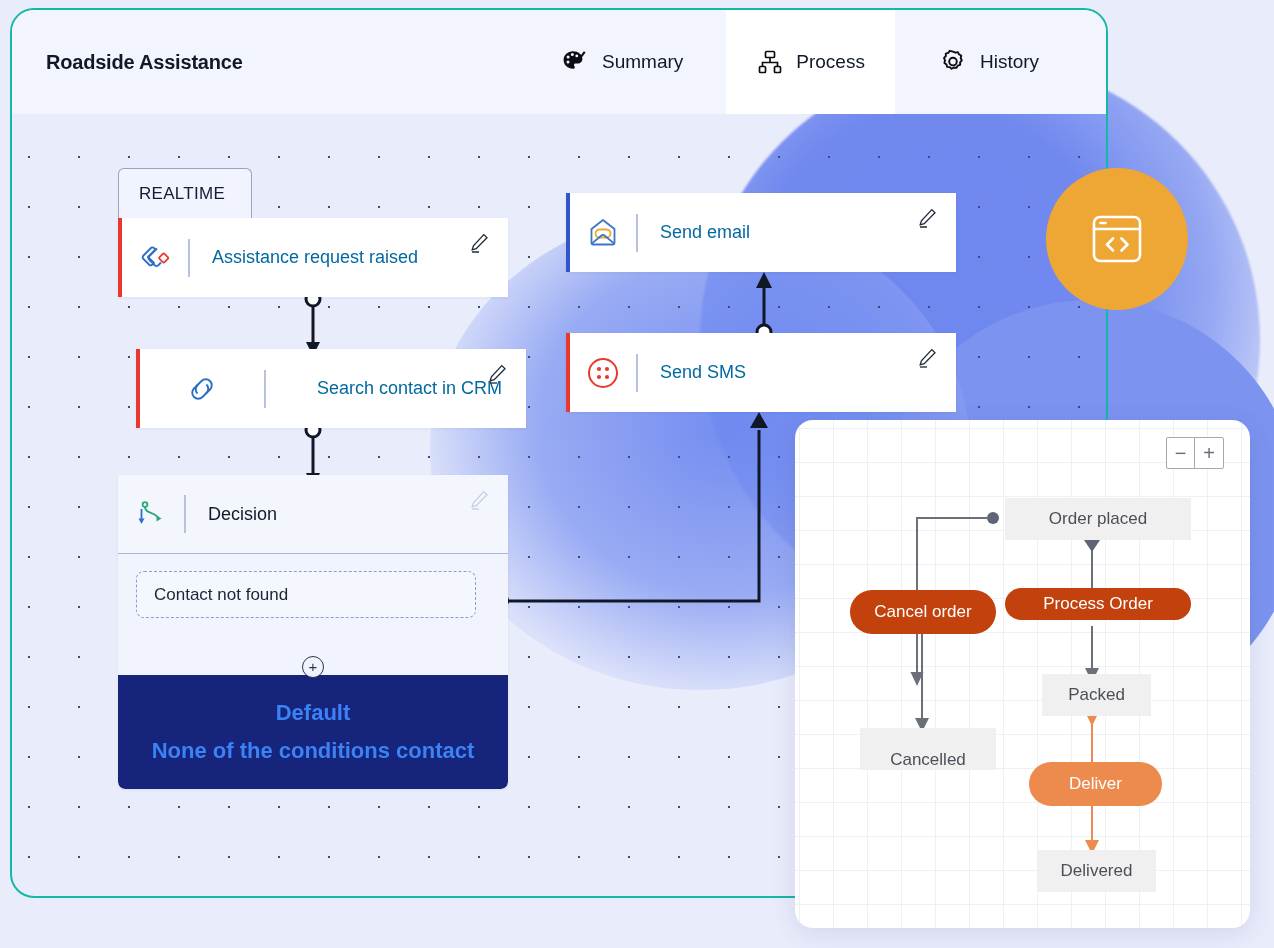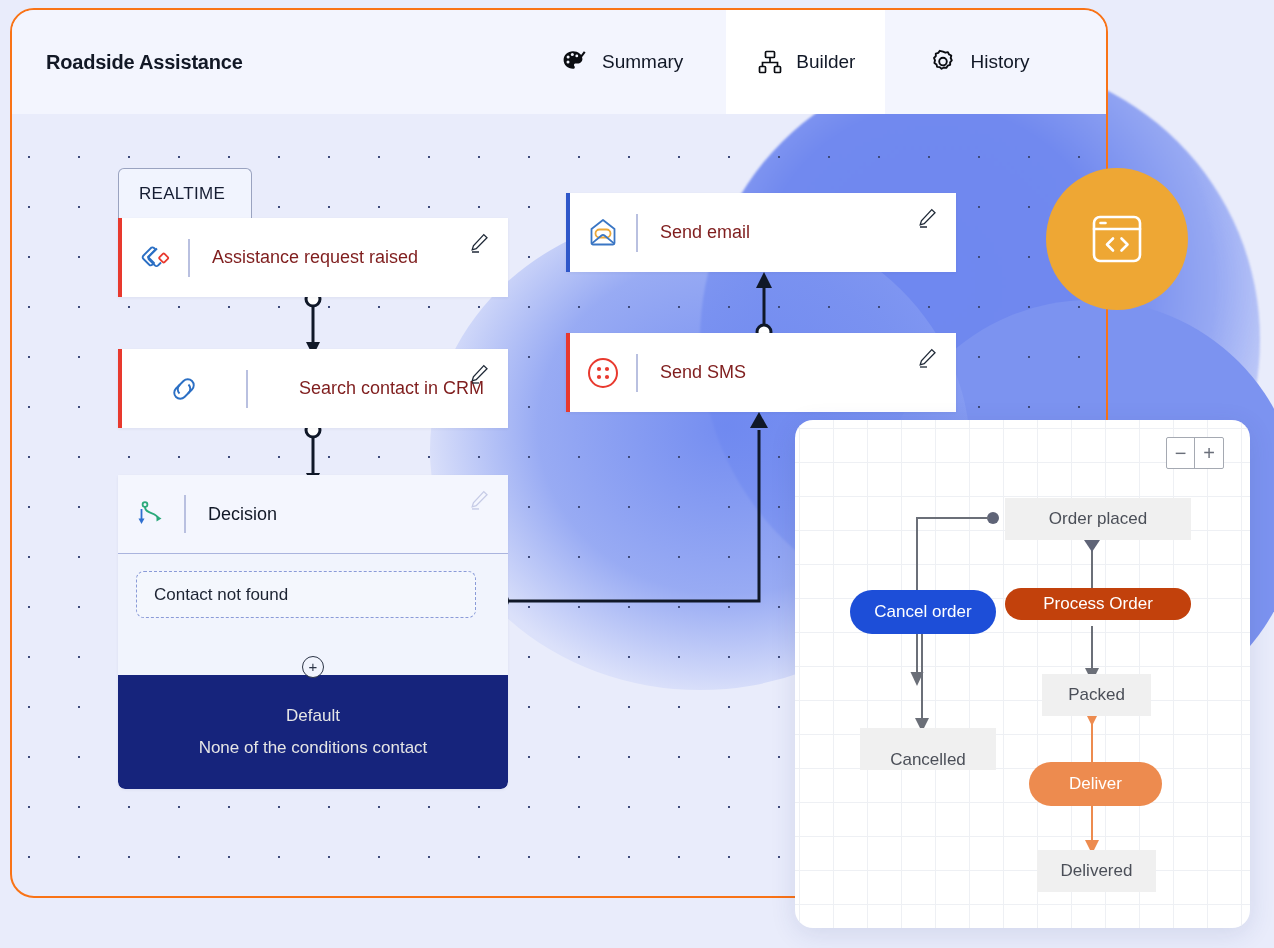--- a/index.html
+++ b/index.html
@@ -55,21 +55,21 @@
   }
 
   
   .app-window {
     position: absolute;
     left: 10px;
     top: 8px;
     width: 1098px;
     height: 890px;
     border-radius: 24px;
-    border: 2px solid #f97316;
+    border: 2px solid #14b8a6;
     overflow: hidden;
     z-index: 2;
   }
 
   
   .header {
     position: absolute;
     left: 0; top: 0;
     width: 1098px;
     height: 104px;
@@ -169,33 +169,33 @@
   .node .vdiv {
     width: 2px;
     height: 38px;
     background: #b9c0e0;
     flex: 0 0 2px;
   }
   .node .nlabel {
     flex: 1;
     padding-left: 22px;
     font-size: 18px;
-    color: #7f1d1d;
+    color: #0369a1;
   }
   .edit-btn {
     position: absolute;
     right: 18px;
     top: 14px;
     width: 22px;
     height: 22px;
     cursor: pointer;
   }
 
   #node-request { left: 106px; top: 104px; width: 390px; height: 79px; }
-  #node-crm     { left: 106px; top: 235px; width: 390px; height: 79px; gap: 29px; }
+  #node-crm     { left: 124px; top: 235px; width: 390px; height: 79px; gap: 29px; }
   #node-email   { left: 554px; top: 79px;  width: 390px; height: 79px; }
   #node-sms     { left: 554px; top: 219px; width: 390px; height: 79px; }
 
   
   #decision-card {
     position: absolute;
     left: 106px;
     top: 361px;
     width: 390px;
     height: 314px;
@@ -256,21 +256,21 @@
   .default-box {
     background: #16247c;
     height: 114px;
     display: flex;
     flex-direction: column;
     align-items: center;
     justify-content: center;
     gap: 12px;
     border-radius: 0 0 7px 7px;
   }
-  .default-box div { color: #e5e5e5; font-size: 17px; font-weight: normal; }
+  .default-box div { color: #3b82f6; font-size: 22px; font-weight: bold; }
 
   
   .conn { position: absolute; z-index: 5; }
 
   
   .orange-badge {
     position: absolute;
     left: 1046px;
     top: 168px;
     width: 142px;
@@ -373,21 +373,21 @@
 
         <div class="tab active">
           <span class="tab-icon">
             <svg width="28" height="28" viewBox="0 0 28 28" fill="none" stroke="#0b0d12" stroke-width="1.7">
               <rect x="9.5" y="3.5" width="9" height="6" rx="1"></rect>
               <rect x="3.5" y="18.5" width="6" height="6" rx="1"></rect>
               <rect x="18.5" y="18.5" width="6" height="6" rx="1"></rect>
               <path d="M14 9.5v5M6.5 18.5v-4h15v4"></path>
             </svg>
           </span>
-          <span>Builder</span>
+          <span>Process</span>
         </div>
 
         <div class="tab">
           <span class="tab-icon">
             <svg width="30" height="30" viewBox="0 0 30 30" fill="none" stroke="#0b0d12" stroke-width="1.9" stroke-linejoin="round">
               <path d="M15 4.6l2.4 1.1 2.5-.6 1.1 2.3 2.3 1.1-.6 2.5 1.1 2.4-1.7 1.9.1 2.6-2.5.8-1.4 2.2-2.5-.4-2.2 1.3-1.9-1.7-2.6-.2-.6-2.5-2.1-1.5.6-2.5-1-2.4 1.8-1.8V6.6l2.5-.7 1.5-2.1z"></path>
               <circle cx="15" cy="14.6" r="3.8"></circle>
             </svg>
           </span>
           <span>History</span>
@@ -580,21 +580,21 @@
 
     <svg class="sarrow" style="left:280px; top:378px; width:34px; height:62px;">
       <path d="M17 0 V44" fill="none" stroke="#ed8b4f" stroke-width="2"></path>
       <path d="M17 56 L10 42 L24 42 Z" fill="#ed8b4f"></path>
     </svg>
 
     <div class="snode plain" style="left:210px; top:78px; width:186px; height:42px;">
       <span>Order placed</span>
     </div>
 
-    <div class="snode pill" style="left:55px; top:170px; width:146px; height:44px; background:#1d4ed8;">
+    <div class="snode pill" style="left:55px; top:170px; width:146px; height:44px; background:#c2410c;">
       <span>Cancel order</span>
     </div>
 
     <div class="snode pill" style="left:210px; top:168px; width:186px; height:32px; background:#c2410c;">
       <span>Process Order</span>
     </div>
 
     <div class="snode plain" style="left:65px; top:308px; width:136px; height:42px;align-items:flex-end;">
       <span>Cancelled</span>
     </div>

